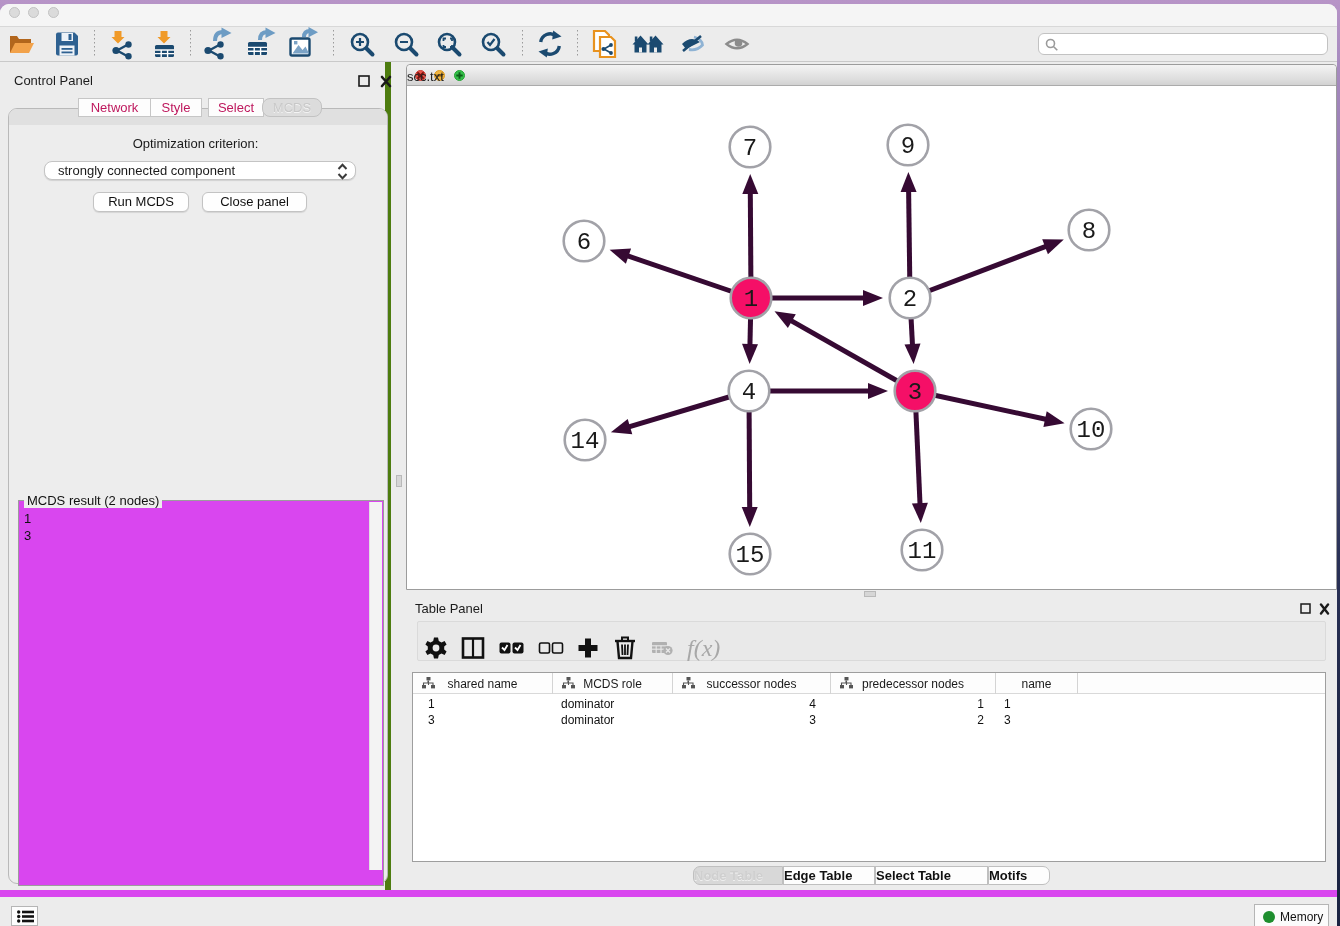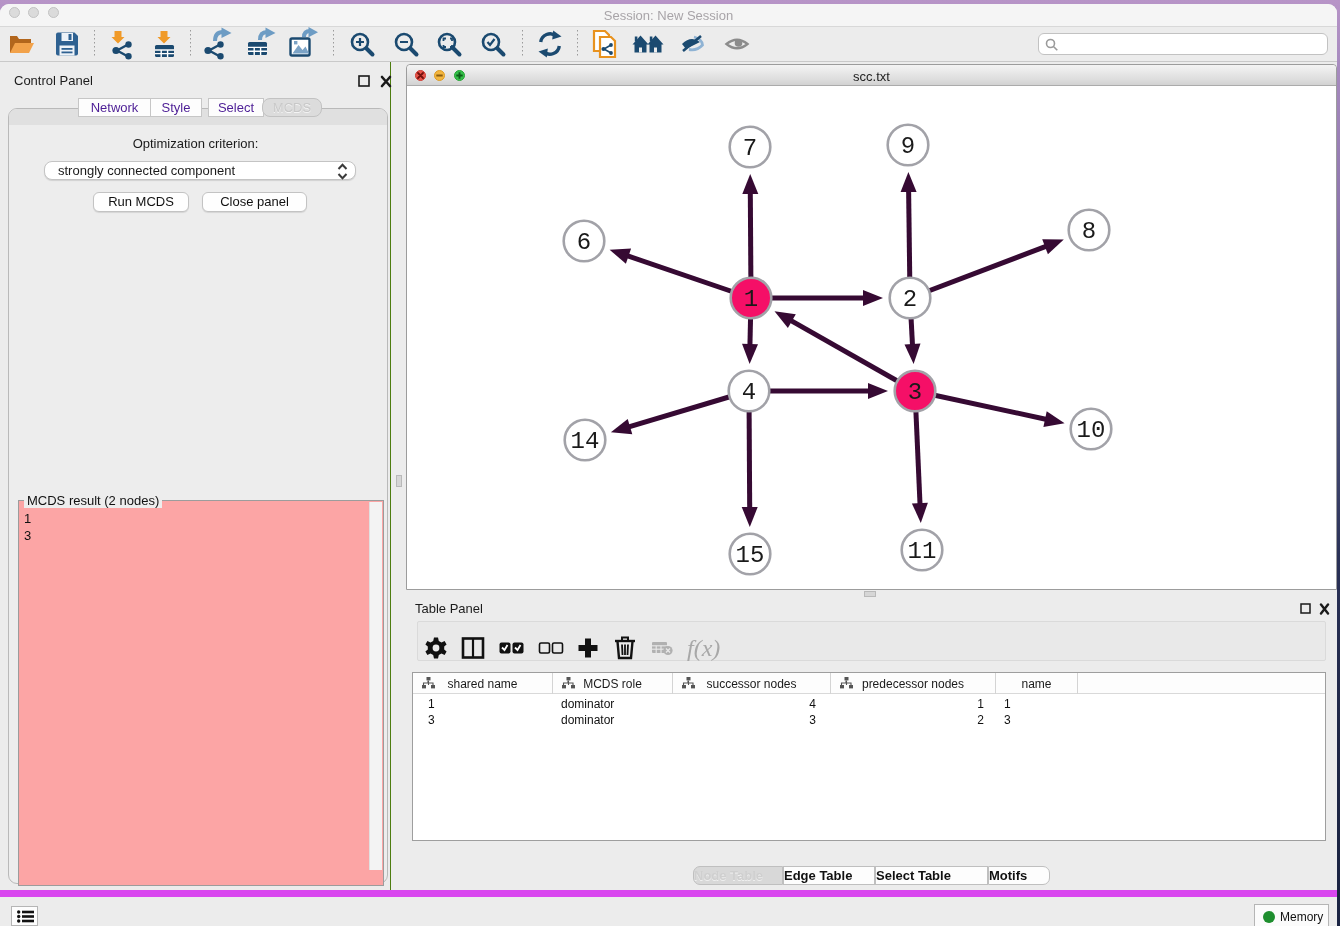--- a/index.html
+++ b/index.html
@@ -11,46 +11,46 @@
 
 #titlebar { position:absolute; left:0; top:0; width:100%; height:23px; background:#f5f5f5; border-bottom:1px solid #d8d8d8; }
 .tl { position:absolute; top:3px; width:11px; height:11px; border-radius:50%; background:#dbdbdb; border:1px solid #c2c2c2; }
 #titlebar .t1{left:9px;} #titlebar .t2{left:28px;} #titlebar .t3{left:48px;}
 #titletext { position:absolute; top:4px; left:0; width:100%; text-align:center; font-size:13px; color:#a8a4a8; }
 
 #toolbar { position:absolute; left:0; top:23px; width:100%; height:35px; background:#ececec; border-bottom:1px solid #c9c9c9; }
 #searchbox { position:absolute; left:1038px; top:6px; width:290px; height:22px; background:#fff; border:1px solid #c2c2c2; border-radius:6px; }
 #searchbox svg { position:absolute; left:6px; top:4px; }
 
-#cpanel { position:absolute; left:0; top:58px; width:391px; height:828px; background:#ececec; border-right:1px solid #4d7c0f; }
+#cpanel { position:absolute; left:0; top:58px; width:391px; height:828px; background:#ececec; border-right:6px solid #4d7c0f; }
 #cpanel .ptitle { position:absolute; left:14px; top:11px; font-size:13px; color:#1c1c1c; }
 .wicons { position:absolute; top:13px; }
 #tabpane { position:absolute; left:8px; top:46px; width:380px; height:776px; border:1px solid #b9b9b9; border-radius:9px; background:#ededed; }
 #tabpane .topstrip { position:absolute; left:0; top:0; width:100%; height:16px; background:#e0e0e0; border-radius:8px 8px 0 0; }
-.tab { position:absolute; top:36px; height:19px; background:#fdfdfd; border:1px solid #c6c6c6; font-size:13px; color:#4c1d95; text-align:center; line-height:18px; }
+.tab { position:absolute; top:36px; height:19px; background:#fdfdfd; border:1px solid #c6c6c6; font-size:13px; color:#be185d; text-align:center; line-height:18px; }
 .tabsel { background:#dcdcdc; color:#c8c8c8; text-shadow:0 1px 0 #f4f4f4; border-radius:8px; border:1px solid #c2c2c2; }
 #optlabel { position:absolute; left:0; top:74px; width:391px; text-align:center; font-size:13px; color:#1a1a1a; }
 #combo { position:absolute; left:44px; top:99px; width:312px; height:19px; background:#fff; border:1px solid #c4c4c4; border-radius:8px; box-shadow:0 1px 1px rgba(0,0,0,0.12); font-size:13px; color:#1a1a1a; line-height:17px; padding-left:13px; }
 #combo svg { position:absolute; right:7px; top:1px; }
 .btn { position:absolute; top:130px; height:20px; background:#fefefe; border:1px solid #c3c3c3; border-radius:6px; font-size:13px; color:#111; text-align:center; line-height:18px; box-shadow:0 1px 1px rgba(0,0,0,0.10); }
-#mcdsbox { position:absolute; left:18px; top:438px; width:366px; height:386px; border:1px solid #9c9c9c; background:#fca5a5; }
+#mcdsbox { position:absolute; left:18px; top:438px; width:366px; height:386px; border:1px solid #9c9c9c; background:#d946ef; }
 #mcdsbox .lbl { position:absolute; left:5px; top:-8px; background:#ededed; padding:0 3px; font-size:13px; color:#111; }
 #mcdsbox .item { position:absolute; left:5px; font-size:13px; color:#111; }
 #mcdsbox .sbar { position:absolute; right:1px; top:1px; width:13px; height:368px; background:#f3f3f3; border-left:1px solid #e0e0e0; }
 
 #netwin { position:absolute; left:406px; top:60px; width:931px; height:526px; background:#fff; border:1px solid #9c9c9c; border-radius:4px 4px 0 0; }
 #nettitle { position:absolute; left:0; top:0; width:100%; height:21px; background:linear-gradient(180deg,#f4f4f4,#dcdcdc 75%,#d2d2d2); border-bottom:1px solid #ababab; border-radius:4px 4px 0 0; }
-#nettitle .name { position:absolute; width:100%; text-align:center; top:4px; font-size:13px; color:#222; }
+#nettitle .name { position:absolute; width:100%; text-align:left; top:4px; font-size:13px; color:#222; }
 .mtl { position:absolute; top:5px; width:11px; height:11px; border-radius:50%; }
 #graph { position:absolute; left:0; top:22px; }
 
 #tpanel { position:absolute; left:406px; top:593px; width:931px; height:294px; background:#ececec; }
 #tpanel .ptitle { position:absolute; left:9px; top:4px; font-size:13px; color:#1c1c1c; }
 #ttoolbar { position:absolute; left:11px; top:24px; width:909px; height:40px; background:#e9e9e9; border:1px solid #dadada; border-radius:2px; }
-#ttable { position:absolute; left:6px; top:75px; width:914px; height:169px; background:#fff; border:1px solid #9e9e9e; }
+#ttable { position:absolute; left:6px; top:75px; width:914px; height:190px; background:#fff; border:1px solid #9e9e9e; }
 #thead { position:absolute; left:0; top:0; width:100%; height:21px; background:#fdfdfd; border-bottom:1px solid #d9d9d9; }
 .hcell { position:absolute; top:0; height:21px; border-right:1px solid #d4d4d4; font-size:12px; color:#1a1a1a; }
 .hcell .txt { position:absolute; width:100%; text-align:center; top:4px; }
 .hcell svg { position:absolute; left:9px; top:4px; }
 .trow { position:absolute; width:100%; height:16px; font-size:12px; color:#111; }
 .tcell { position:absolute; top:1px; }
 #ttabs { position:absolute; left:0; top:269px; width:100%; height:21px; }
 .btab { position:absolute; top:0; height:19px; background:#fdfdfd; border:1px solid #bfbfbf; font-size:13px; color:#111; font-weight:bold; line-height:18px; }
 .btabsel { background:#d8d8d8; color:#cfcfcf; text-shadow:0 1px 0 #f0f0f0; border-radius:7px 0 0 7px; }
 
@@ -62,21 +62,20 @@
 .splith { position:absolute; background:#d6d6d6; border:1px solid #b9b9b9; }
 </style>
 </head>
 <body>
 <div id="wallpaper"></div>
 <div id="appwin">
   <div id="titlebar">
     <div class="tl t1"></div>
       <div class="tl t2"></div>
       <div class="tl t3"></div>
-    <div id="titletext">Session: New Session</div>
   </div>
   <div id="toolbar">
   <svg width="780" height="38" viewBox="0 0 780 38" style="position:absolute;left:0;top:0;">
     <g stroke="#9a9a9a" stroke-width="1" stroke-dasharray="1.5,2.5">
       <line x1="94.5" y1="3" x2="94.5" y2="30"></line>
           <line x1="190.5" y1="3" x2="190.5" y2="30"></line>
       <line x1="333.5" y1="3" x2="333.5" y2="30"></line>
           <line x1="522.5" y1="3" x2="522.5" y2="30"></line>
       <line x1="577.5" y1="3" x2="577.5" y2="30"></line>
     </g>

